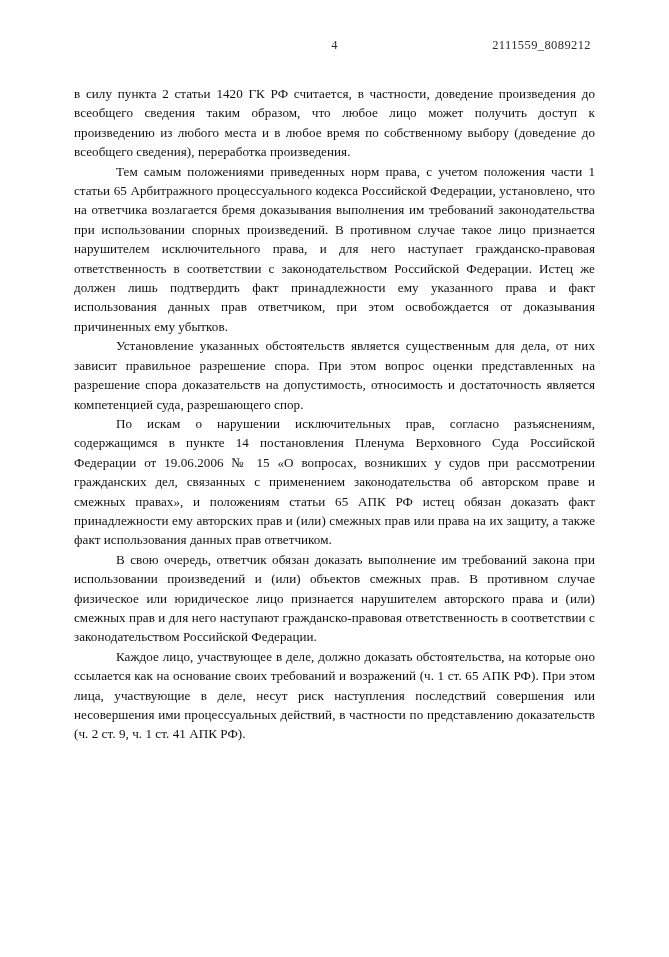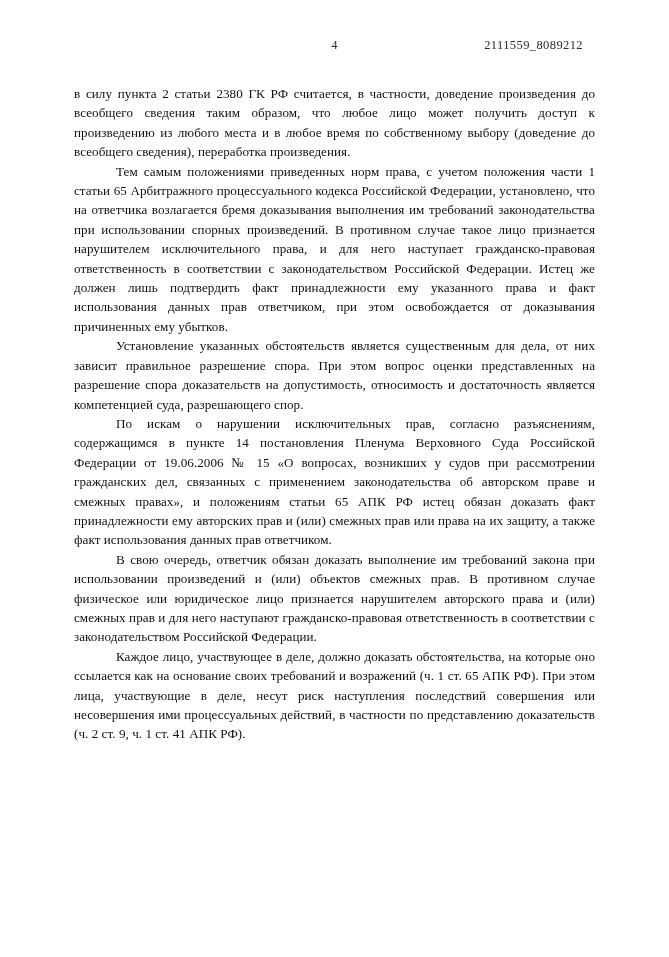--- a/index.html
+++ b/index.html
@@ -33,21 +33,21 @@
   .page-number {
     position: absolute;
     left: 50%;
     transform: translateX(-50%);
     font-size: 12.5px;
     color: #2b2b2b;
     letter-spacing: 0.2px;
   }
   .doc-code {
     position: absolute;
-    right: 12px;
+    right: 4px;
     font-size: 12.5px;
     color: #2b2b2b;
     letter-spacing: 0.4px;
   }
   .body-text {
     font-size: 13.1px;
     line-height: 19.4px;
     text-align: justify;
     text-justify: inter-word;
     color: #101010;
@@ -65,21 +65,21 @@
 <body>
 
 <div class="page">
 
   <div class="header-row">
     <span class="page-number">4</span>
     <span class="doc-code">2111559_8089212</span>
   </div>
 
   <div class="body-text">
-    <p class="no-indent">в силу пункта 2 статьи 2380 ГК РФ считается, в частности, доведение произведения до всеобщего сведения таким образом, что любое лицо может получить доступ к произведению из любого места и в любое время по собственному выбору (доведение до всеобщего сведения), переработка произведения.</p>
+    <p class="no-indent">в силу пункта 2 статьи 1420 ГК РФ считается, в частности, доведение произведения до всеобщего сведения таким образом, что любое лицо может получить доступ к произведению из любого места и в любое время по собственному выбору (доведение до всеобщего сведения), переработка произведения.</p>
     <p>Тем самым положениями приведенных норм права, с учетом положения части 1 статьи 65 Арбитражного процессуального кодекса Российской Федерации, установлено, что на ответчика возлагается бремя доказывания выполнения им требований законодательства при использовании спорных произведений. В противном случае такое лицо признается нарушителем исключительного права, и для него наступает гражданско-правовая ответственность в соответствии с законодательством Российской Федерации. Истец же должен лишь подтвердить факт принадлежности ему указанного права и факт использования данных прав ответчиком, при этом освобождается от доказывания причиненных ему убытков.</p>
     <p>Установление указанных обстоятельств является существенным для дела, от них зависит правильное разрешение спора. При этом вопрос оценки представленных на разрешение спора доказательств на допустимость, относимость и достаточность является компетенцией суда, разрешающего спор.</p>
     <p>По искам о нарушении исключительных прав, согласно разъяснениям, содержащимся в пункте 14 постановления Пленума Верховного Суда Российской Федерации от 19.06.2006 № 15 «О вопросах, возникших у судов при рассмотрении гражданских дел, связанных с применением законодательства об авторском праве и смежных правах», и положениям статьи 65 АПК РФ истец обязан доказать факт принадлежности ему авторских прав и (или) смежных прав или права на их защиту, а также факт использования данных прав ответчиком.</p>
     <p>В свою очередь, ответчик обязан доказать выполнение им требований закона при использовании произведений и (или) объектов смежных прав. В противном случае физическое или юридическое лицо признается нарушителем авторского права и (или) смежных прав и для него наступают гражданско-правовая ответственность в соответствии с законодательством Российской Федерации.</p>
     <p>Каждое лицо, участвующее в деле, должно доказать обстоятельства, на которые оно ссылается как на основание своих требований и возражений (ч. 1 ст. 65 АПК РФ). При этом лица, участвующие в деле, несут риск наступления последствий совершения или несовершения ими процессуальных действий, в частности по представлению доказательств (ч. 2 ст. 9, ч. 1 ст. 41 АПК РФ).</p>
   </div>
 
 </div>
 
 </body></html>

